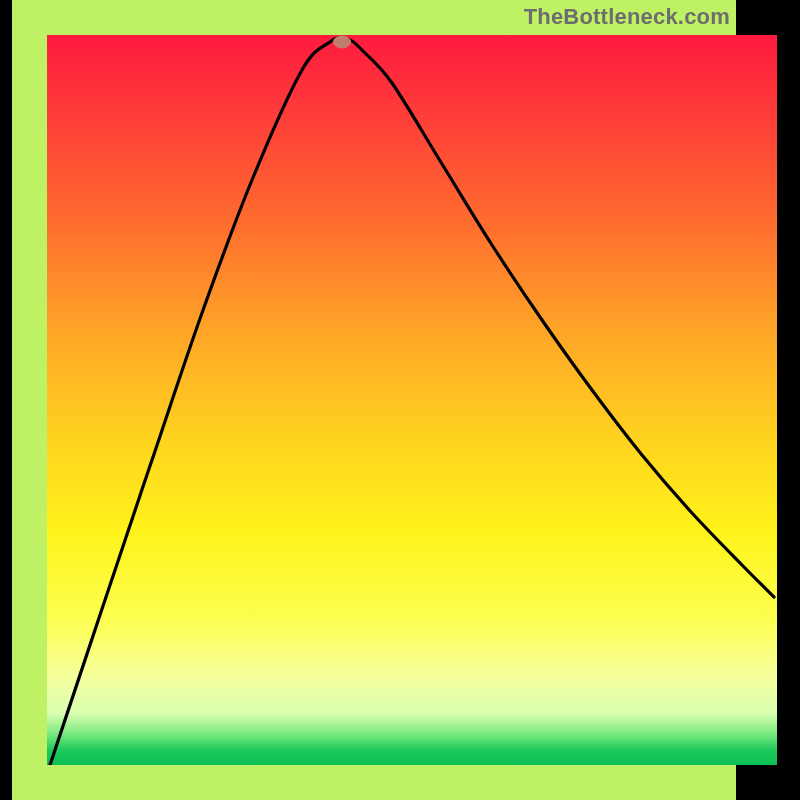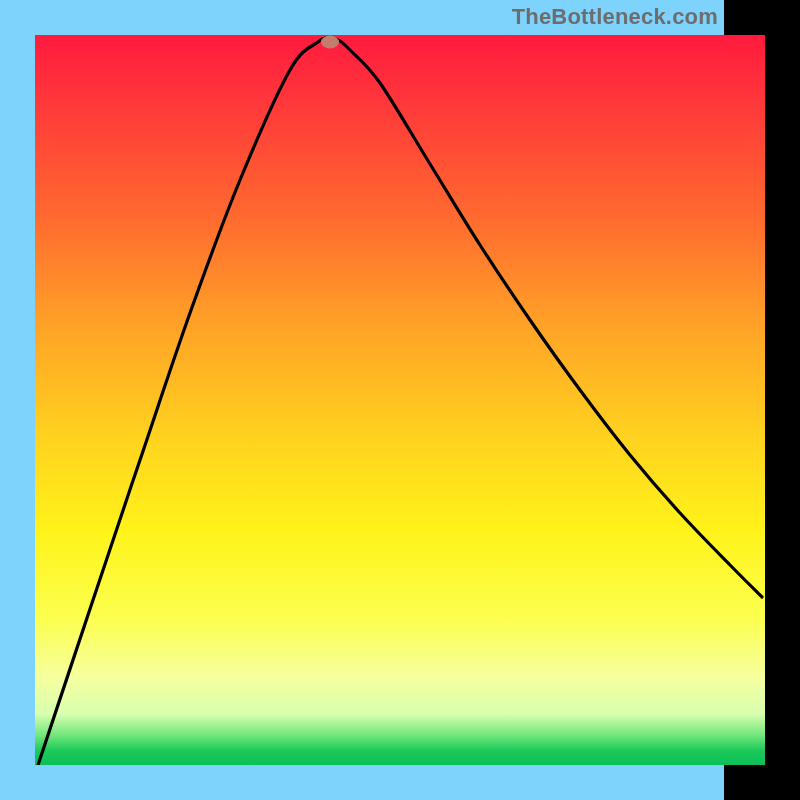--- a/index.html
+++ b/index.html
@@ -6,25 +6,25 @@
     margin: 0;
     padding: 0;
     width: 800px;
     height: 800px;
     background: #000;
     overflow: hidden;
     font-family: Arial, Helvetica, sans-serif;
   }
   .frame {
     position: absolute;
-    left: 0;
+    left: 12px;
     top: 0;
     width: 724px;
     height: 800px;
-    background: #7dd3fc;
+    background: #bef264;
   }
   .plot {
     position: absolute;
     left: 35px;
     top: 35px;
     width: 730px;
     height: 730px;
     background: linear-gradient(
       to bottom,
       #ff1a3e 0%,

